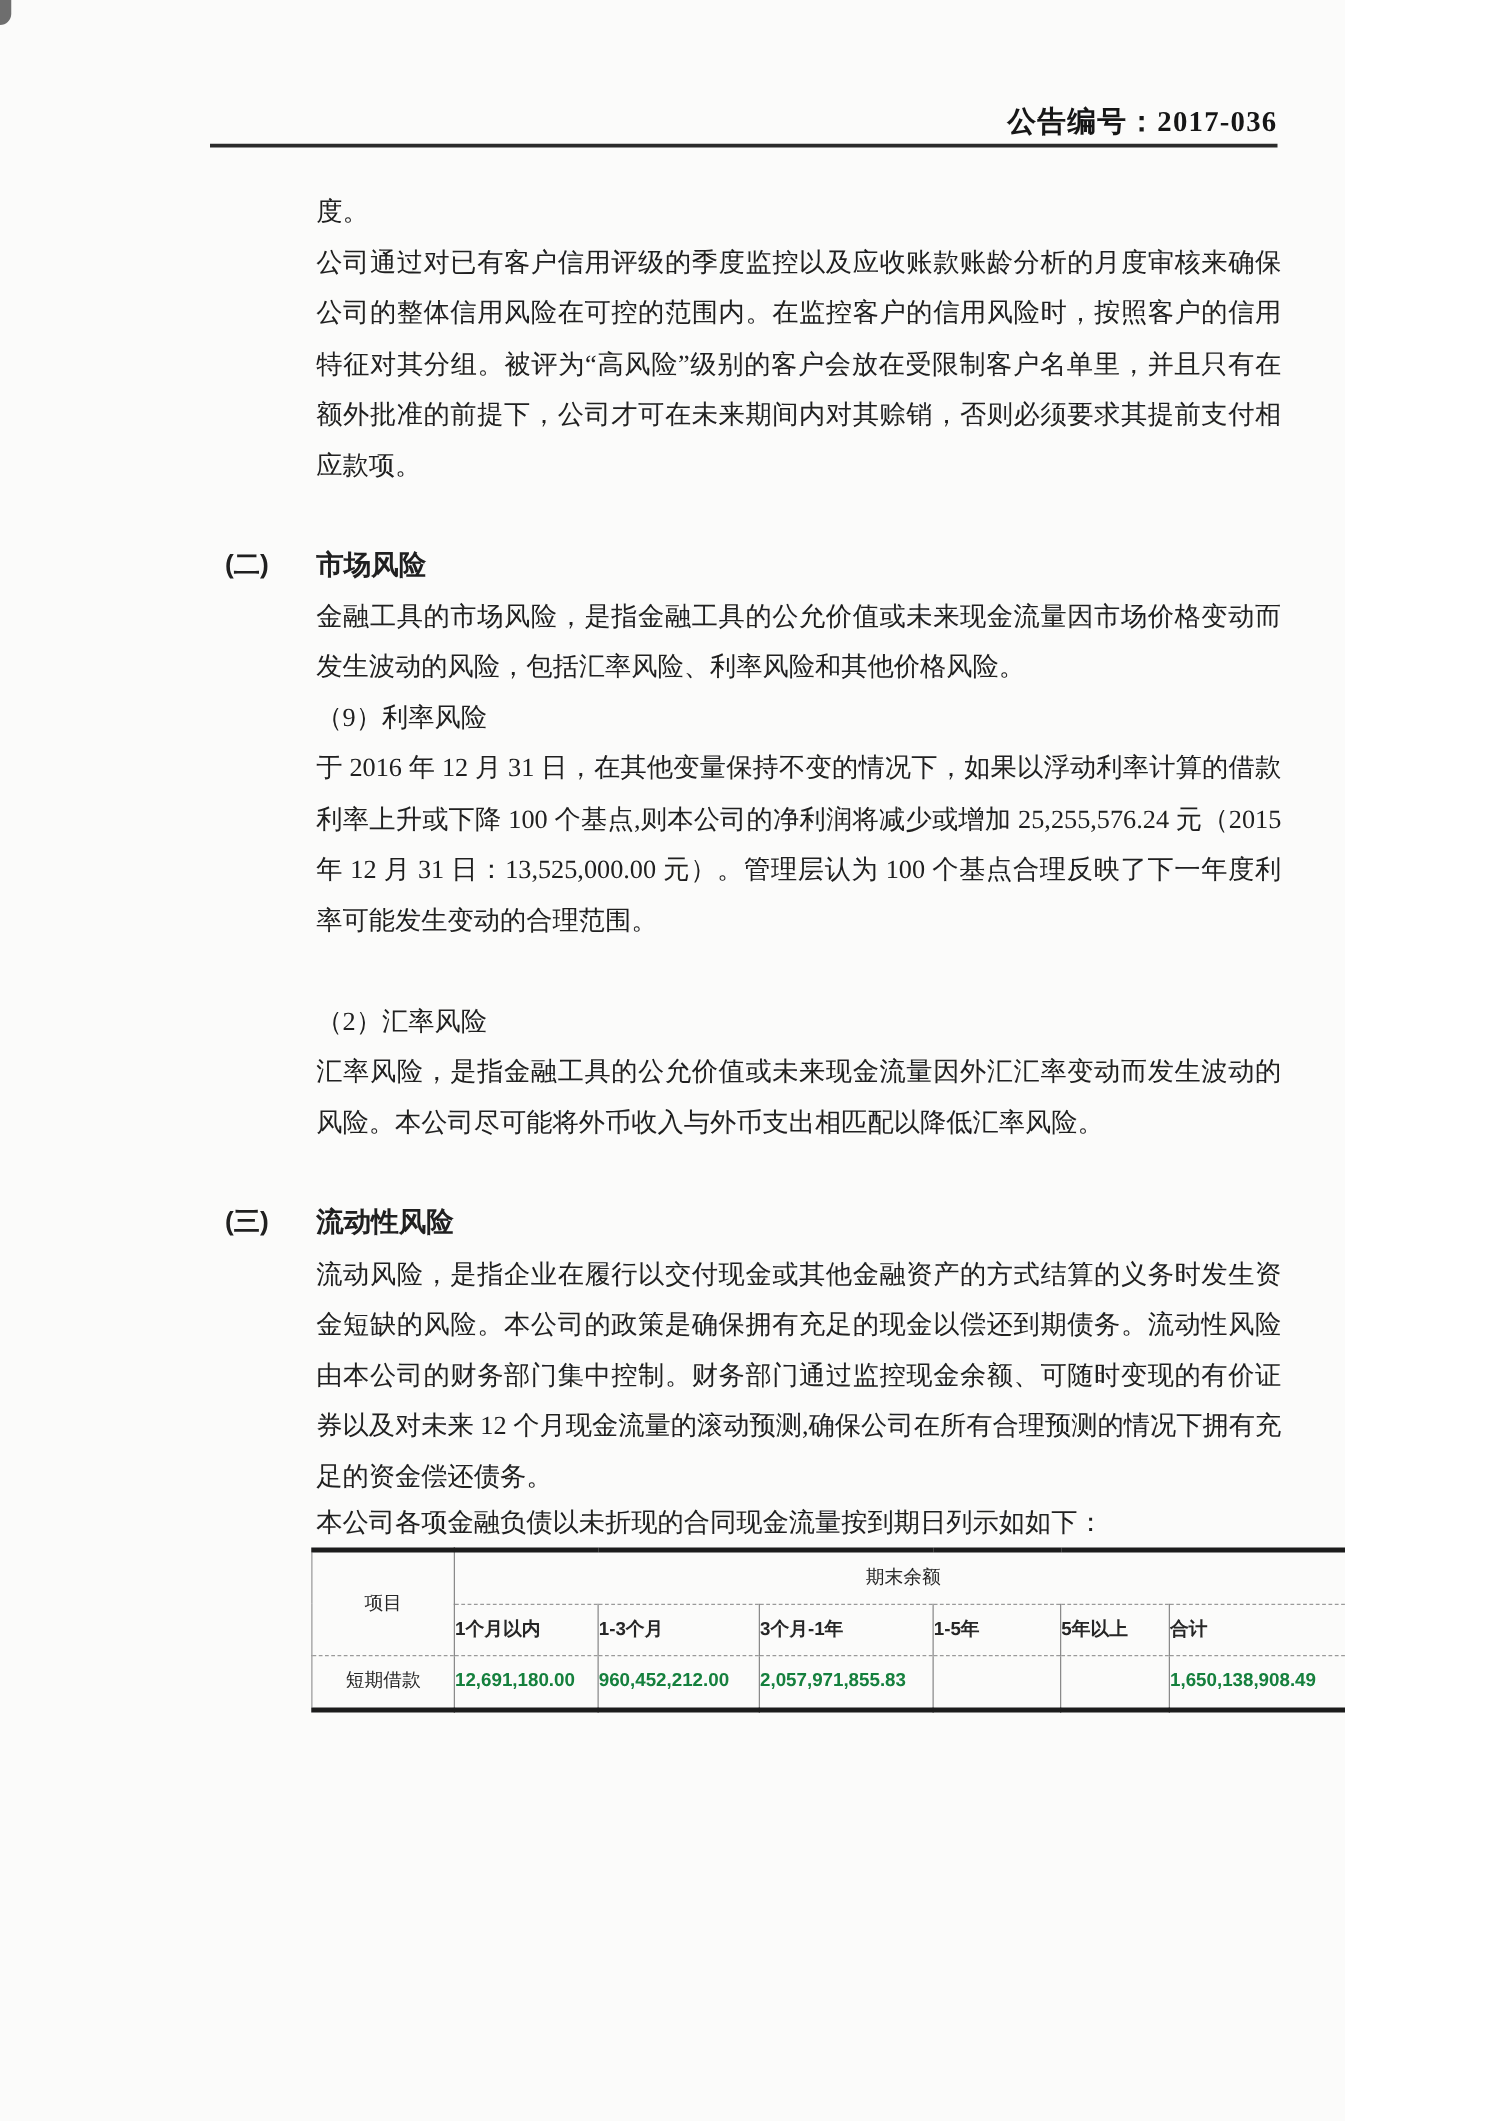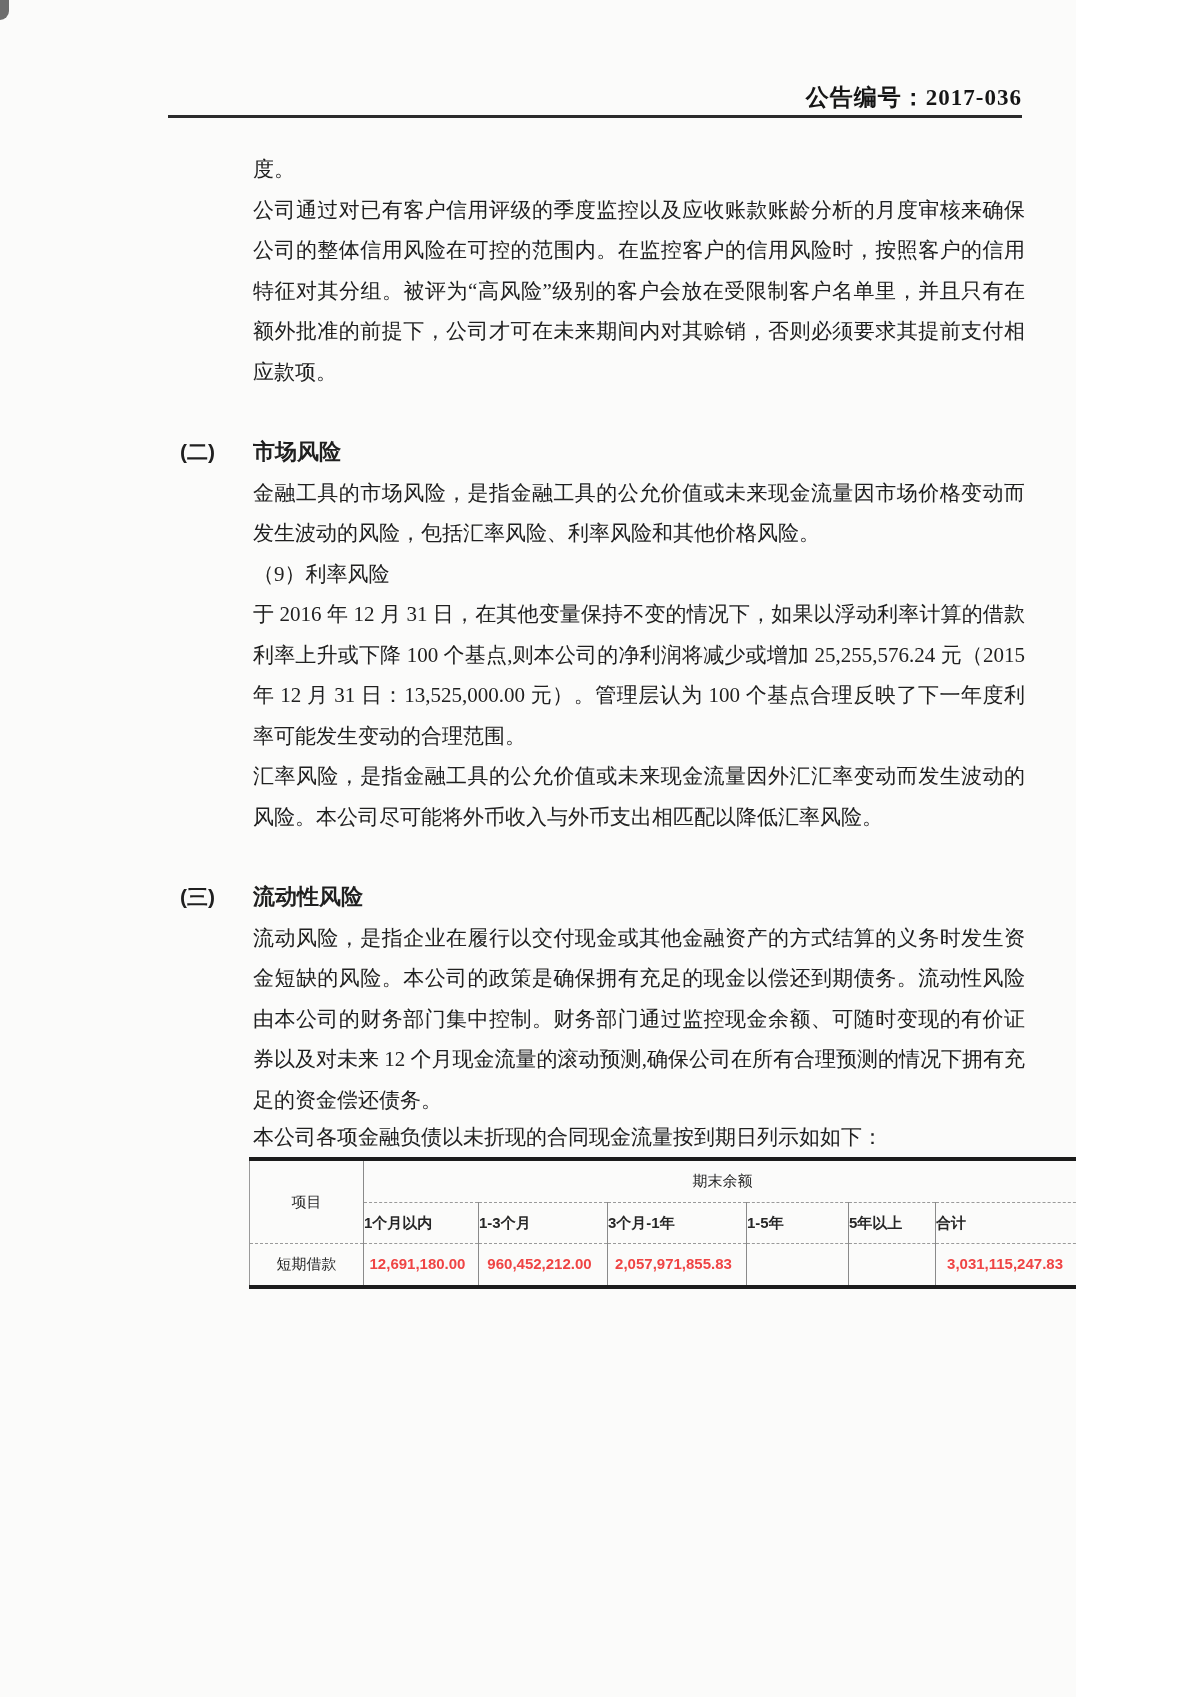--- a/index.html
+++ b/index.html
@@ -120,25 +120,25 @@
     border-bottom: 1px dashed #9a9a9a;
     border-left: 1px solid #8a8a8a;
     height: 35px;
     font-weight: 600;
     font-size: 15px;
   }
   tr.subhead th.no-left { border-left: none; }
   tr.datarow td {
     height: 33px;
     border-left: 1px solid #8a8a8a;
-    text-align: center;
+    text-align: left;
     padding-right: 7px;
     font-weight: 600;
     font-size: 15px;
-    color: #ef4444;
+    color: #15803d;
   }
   tr.datarow td.item-cell {
     border-left: none;
     text-align: center;
     padding-right: 0;
     font-weight: normal;
     color: #262626;
   }
 </style>
 </head>
@@ -163,20 +163,21 @@
       <div class="section-title">市场风险</div>
     </div>
 
     <p class="body-p">金融工具的市场风险，是指金融工具的公允价值或未来现金流量因市场价格变动而发生波动的风险，包括汇率风险、利率风险和其他价格风险。</p>
 
     <div class="body-p">（9）利率风险</div>
 
 
     <p class="body-p">于 2016 年 12 月 31 日，在其他变量保持不变的情况下，如果以浮动利率计算的借款利率上升或下降 100 个基点,则本公司的净利润将减少或增加 25,255,576.24 元（2015 年 12 月 31 日：13,525,000.00 元）。管理层认为 100 个基点合理反映了下一年度利率可能发生变动的合理范围。</p>
 
+    <div class="body-p gap-top">（2）汇率风险</div>
 
     <p class="body-p">汇率风险，是指金融工具的公允价值或未来现金流量因外汇汇率变动而发生波动的风险。本公司尽可能将外币收入与外币支出相匹配以降低汇率风险。</p>
 
     <div class="section">
       <span class="section-label">(三)</span>
       <div class="section-title">流动性风险</div>
     </div>
 
     <p class="body-p">流动风险，是指企业在履行以交付现金或其他金融资产的方式结算的义务时发生资金短缺的风险。本公司的政策是确保拥有充足的现金以偿还到期债务。流动性风险由本公司的财务部门集中控制。财务部门通过监控现金余额、可随时变现的有价证券以及对未来 12 个月现金流量的滚动预测,确保公司在所有合理预测的情况下拥有充足的资金偿还债务。</p>
 
@@ -205,19 +206,19 @@
           <th>5年以上</th>
           <th>合计</th>
         </tr>
         <tr class="datarow">
           <td class="item-cell">短期借款</td>
           <td>12,691,180.00</td>
           <td>960,452,212.00</td>
           <td>2,057,971,855.83</td>
           <td></td>
           <td></td>
-          <td>3,031,115,247.83</td>
+          <td>1,650,138,908.49</td>
         </tr>
       </tbody>
     </table>
 
   </div>
 </div>
 
 </body></html>

